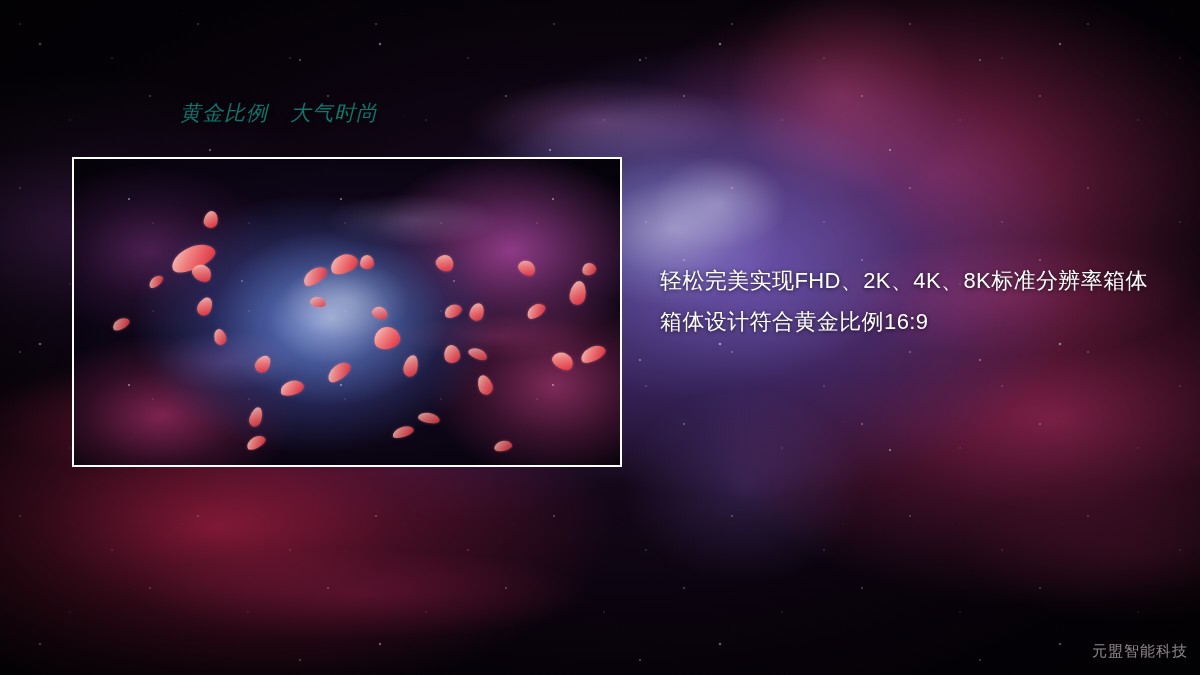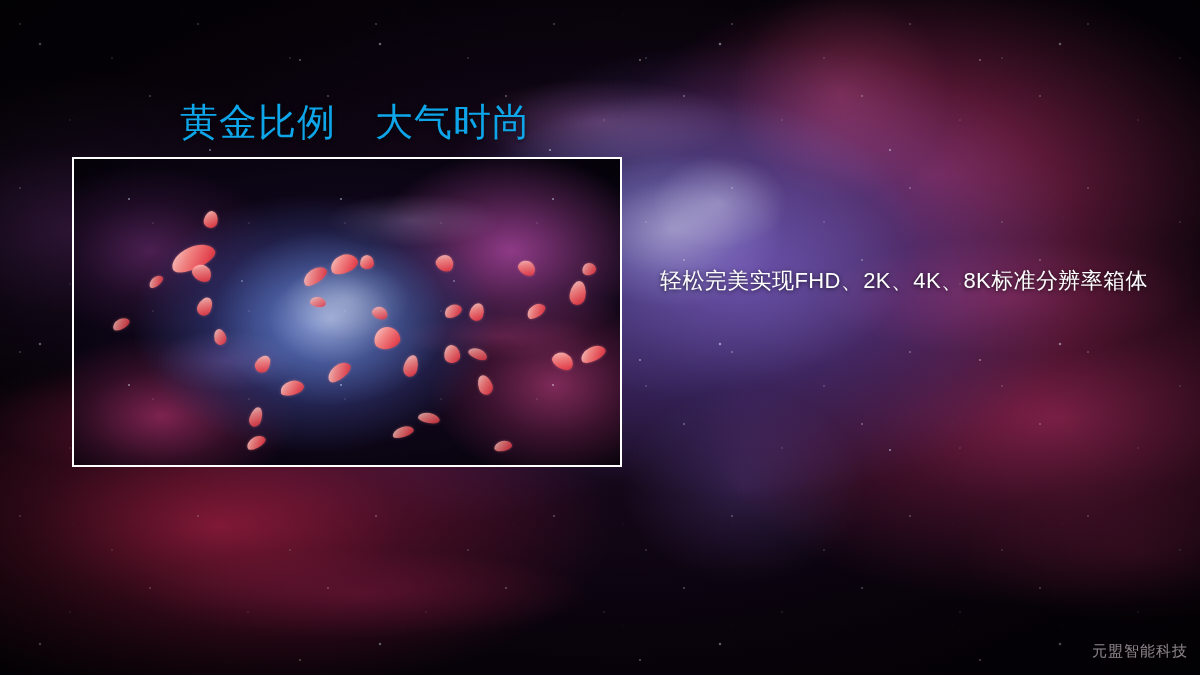--- a/index.html
+++ b/index.html
@@ -95,26 +95,27 @@
   
   .bg-vignette {
     background: radial-gradient(ellipse 72% 78% at 52% 46%, rgba(0,0,0,0) 38%, rgba(0,0,0,0.30) 72%, rgba(0,0,0,0.62) 100%);
   }
 
   
   .slide-title {
     position: absolute;
     left: 180px;
     top: 101px;
-    font-size: 38px;
+    font-size: 21px;
     line-height: 1.15;
-    color: #0ea5e9;
+    color: #0f766e;
     letter-spacing: 1px;
     white-space: pre;
     text-shadow: 0 1px 5px rgba(0,0,0,0.65);
+    font-style: italic;
   }
 
   
   .photo-frame {
     position: absolute;
     left: 72px;
     top: 157px;
     width: 550px;
     height: 310px;
     border: 2px solid #ffffff;
@@ -260,17 +261,18 @@
           <div class="petal" style="left: 506px; top: 188px; width: 26px; height: 14px; opacity: 0.92; transform: rotate(-26deg);"></div>
           <div class="petal" style="left: 496px; top: 122px; width: 16px; height: 24px; opacity: 0.9; transform: rotate(10deg);"></div>
           <div class="petal" style="left: 508px; top: 104px; width: 14px; height: 12px; opacity: 0.85; transform: rotate(-18deg);"></div>
           <div class="petal" style="left: 420px; top: 282px; width: 18px; height: 10px; opacity: 0.78; transform: rotate(-12deg);"></div>
         </div>
     </div>
   </div>
 
   <div class="copy-block">
     <div class="copy-line">轻松完美实现FHD、2K、4K、8K标准分辨率箱体</div>
+    <div class="copy-line">箱体设计符合黄金比例16:9</div>
   </div>
 
   <div class="watermark">元盟智能科技</div>
 
 </div>
 
 </body></html>

